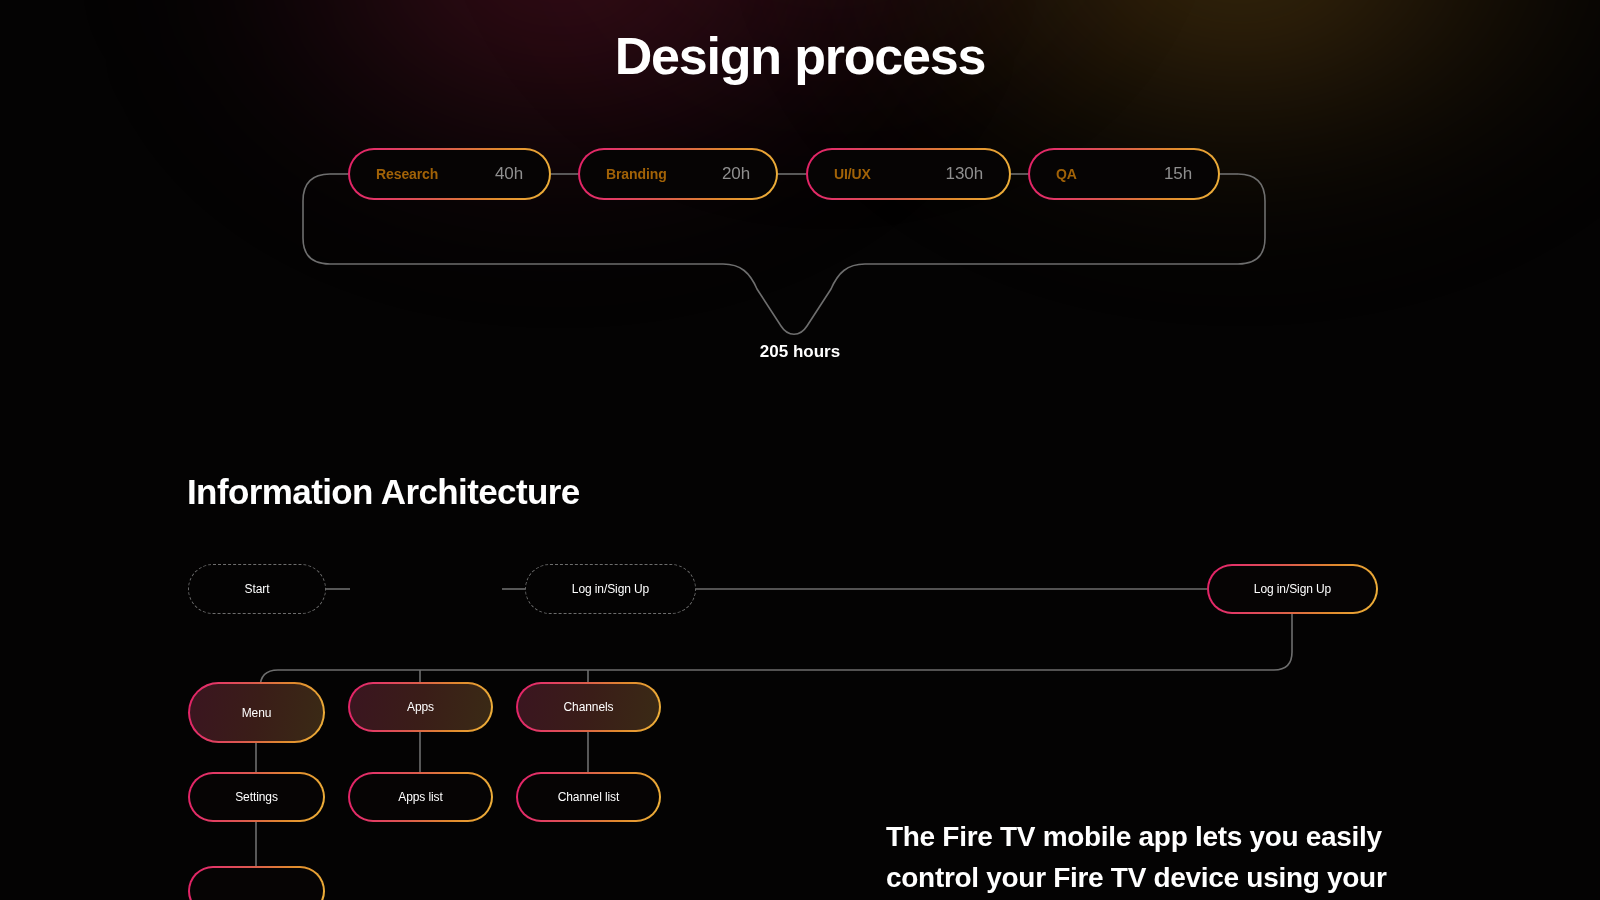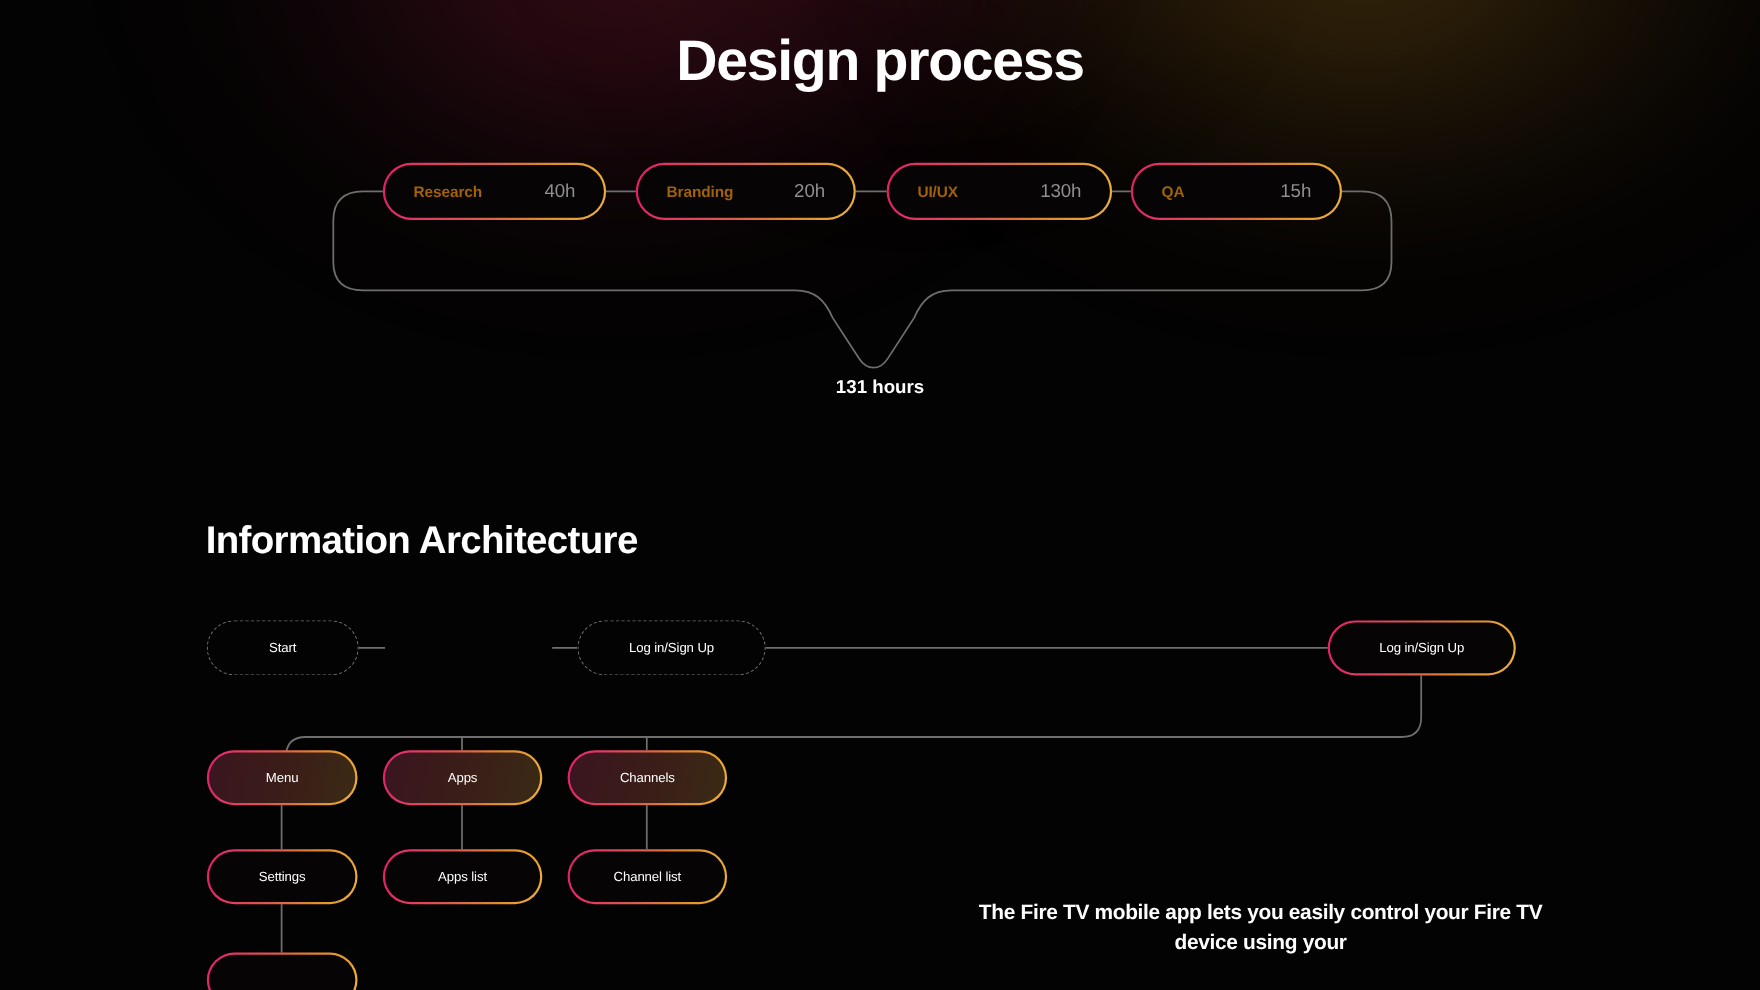--- a/index.html
+++ b/index.html
@@ -151,27 +151,26 @@
     font-weight: bold;
     color: #ffffff;
     z-index: 6;
   }
 
   
   .body-copy {
     position: absolute;
     left: 886px; top: 816px;
     width: 520px;
-    font-size: 19px;
+    font-size: 28px;
     font-weight: bold;
     line-height: 1.48;
     letter-spacing: -0.3px;
     color: #ffffff;
     z-index: 6;
-    text-align: center;
   }
 
   
   #connectors {
     position: absolute;
     inset: 0;
     width: 1600px;
     height: 900px;
     z-index: 2;
     pointer-events: none;
@@ -275,38 +274,38 @@
 
   <div class="pill pill-grad proc-row" style="left:1028px; width:192px; height:52px;">
     <div class="pill-inner">
       <div class="proc-inner">
         <span class="proc-label">QA</span>
         <span class="proc-hours">15h</span>
       </div>
     </div>
   </div>
 
-  <div class="total-hours">131 hours</div>
+  <div class="total-hours">205 hours</div>
 
   <div class="pill pill-dashed" style="left:188px; top:564px; width:138px; height:50px;">
     <span class="node-label">Start</span>
   </div>
 
 
   <div class="pill pill-dashed" style="left:525px; top:564px; width:171px; height:50px;">
     <span class="node-label">Log in/Sign Up</span>
   </div>
 
   <div class="pill pill-grad" style="left:1207px; top:564px; width:171px; height:50px;">
     <div class="pill-inner">
       <span class="node-label">Log in/Sign Up</span>
     </div>
   </div>
 
-  <div class="pill pill-grad filled" style="left:188px; top:682px; width:137px; height:50px;">
+  <div class="pill pill-grad filled" style="left:188px; top:682px; width:137px; height:61px;">
     <div class="pill-inner">
       <span class="node-label">Menu</span>
     </div>
   </div>
 
   <div class="pill pill-grad filled" style="left:348px; top:682px; width:145px; height:50px;">
     <div class="pill-inner">
       <span class="node-label">Apps</span>
     </div>
   </div>

